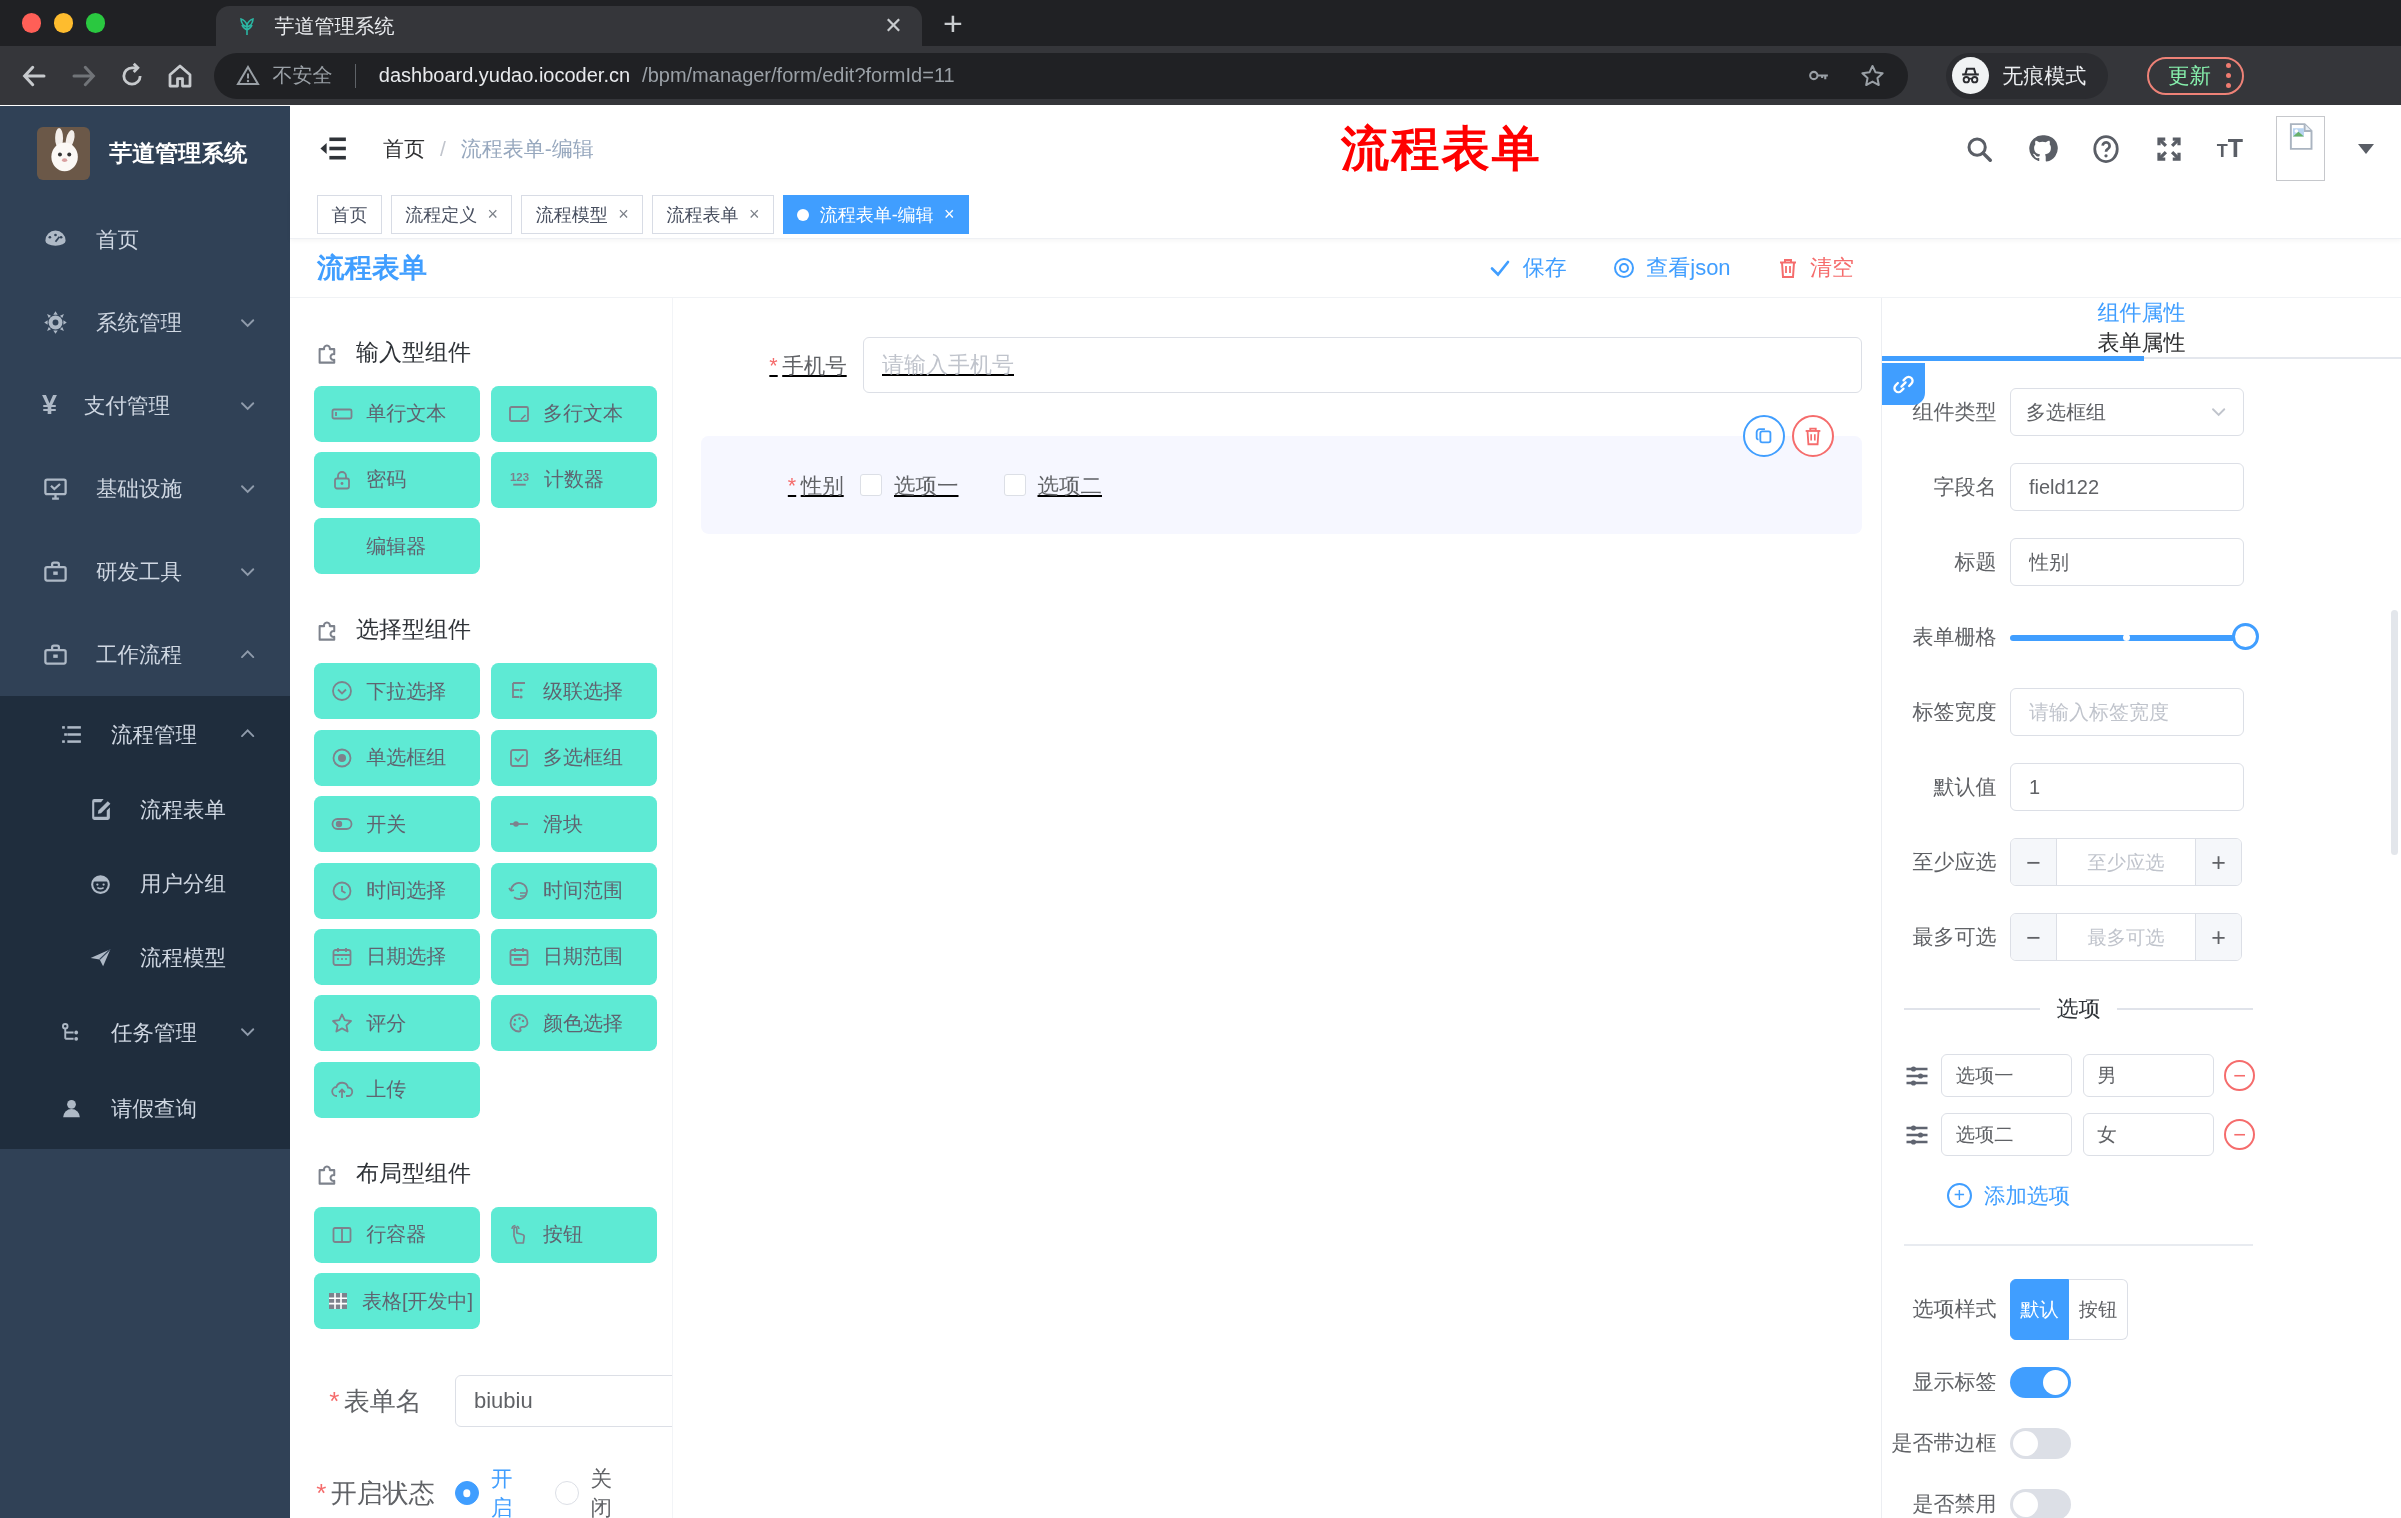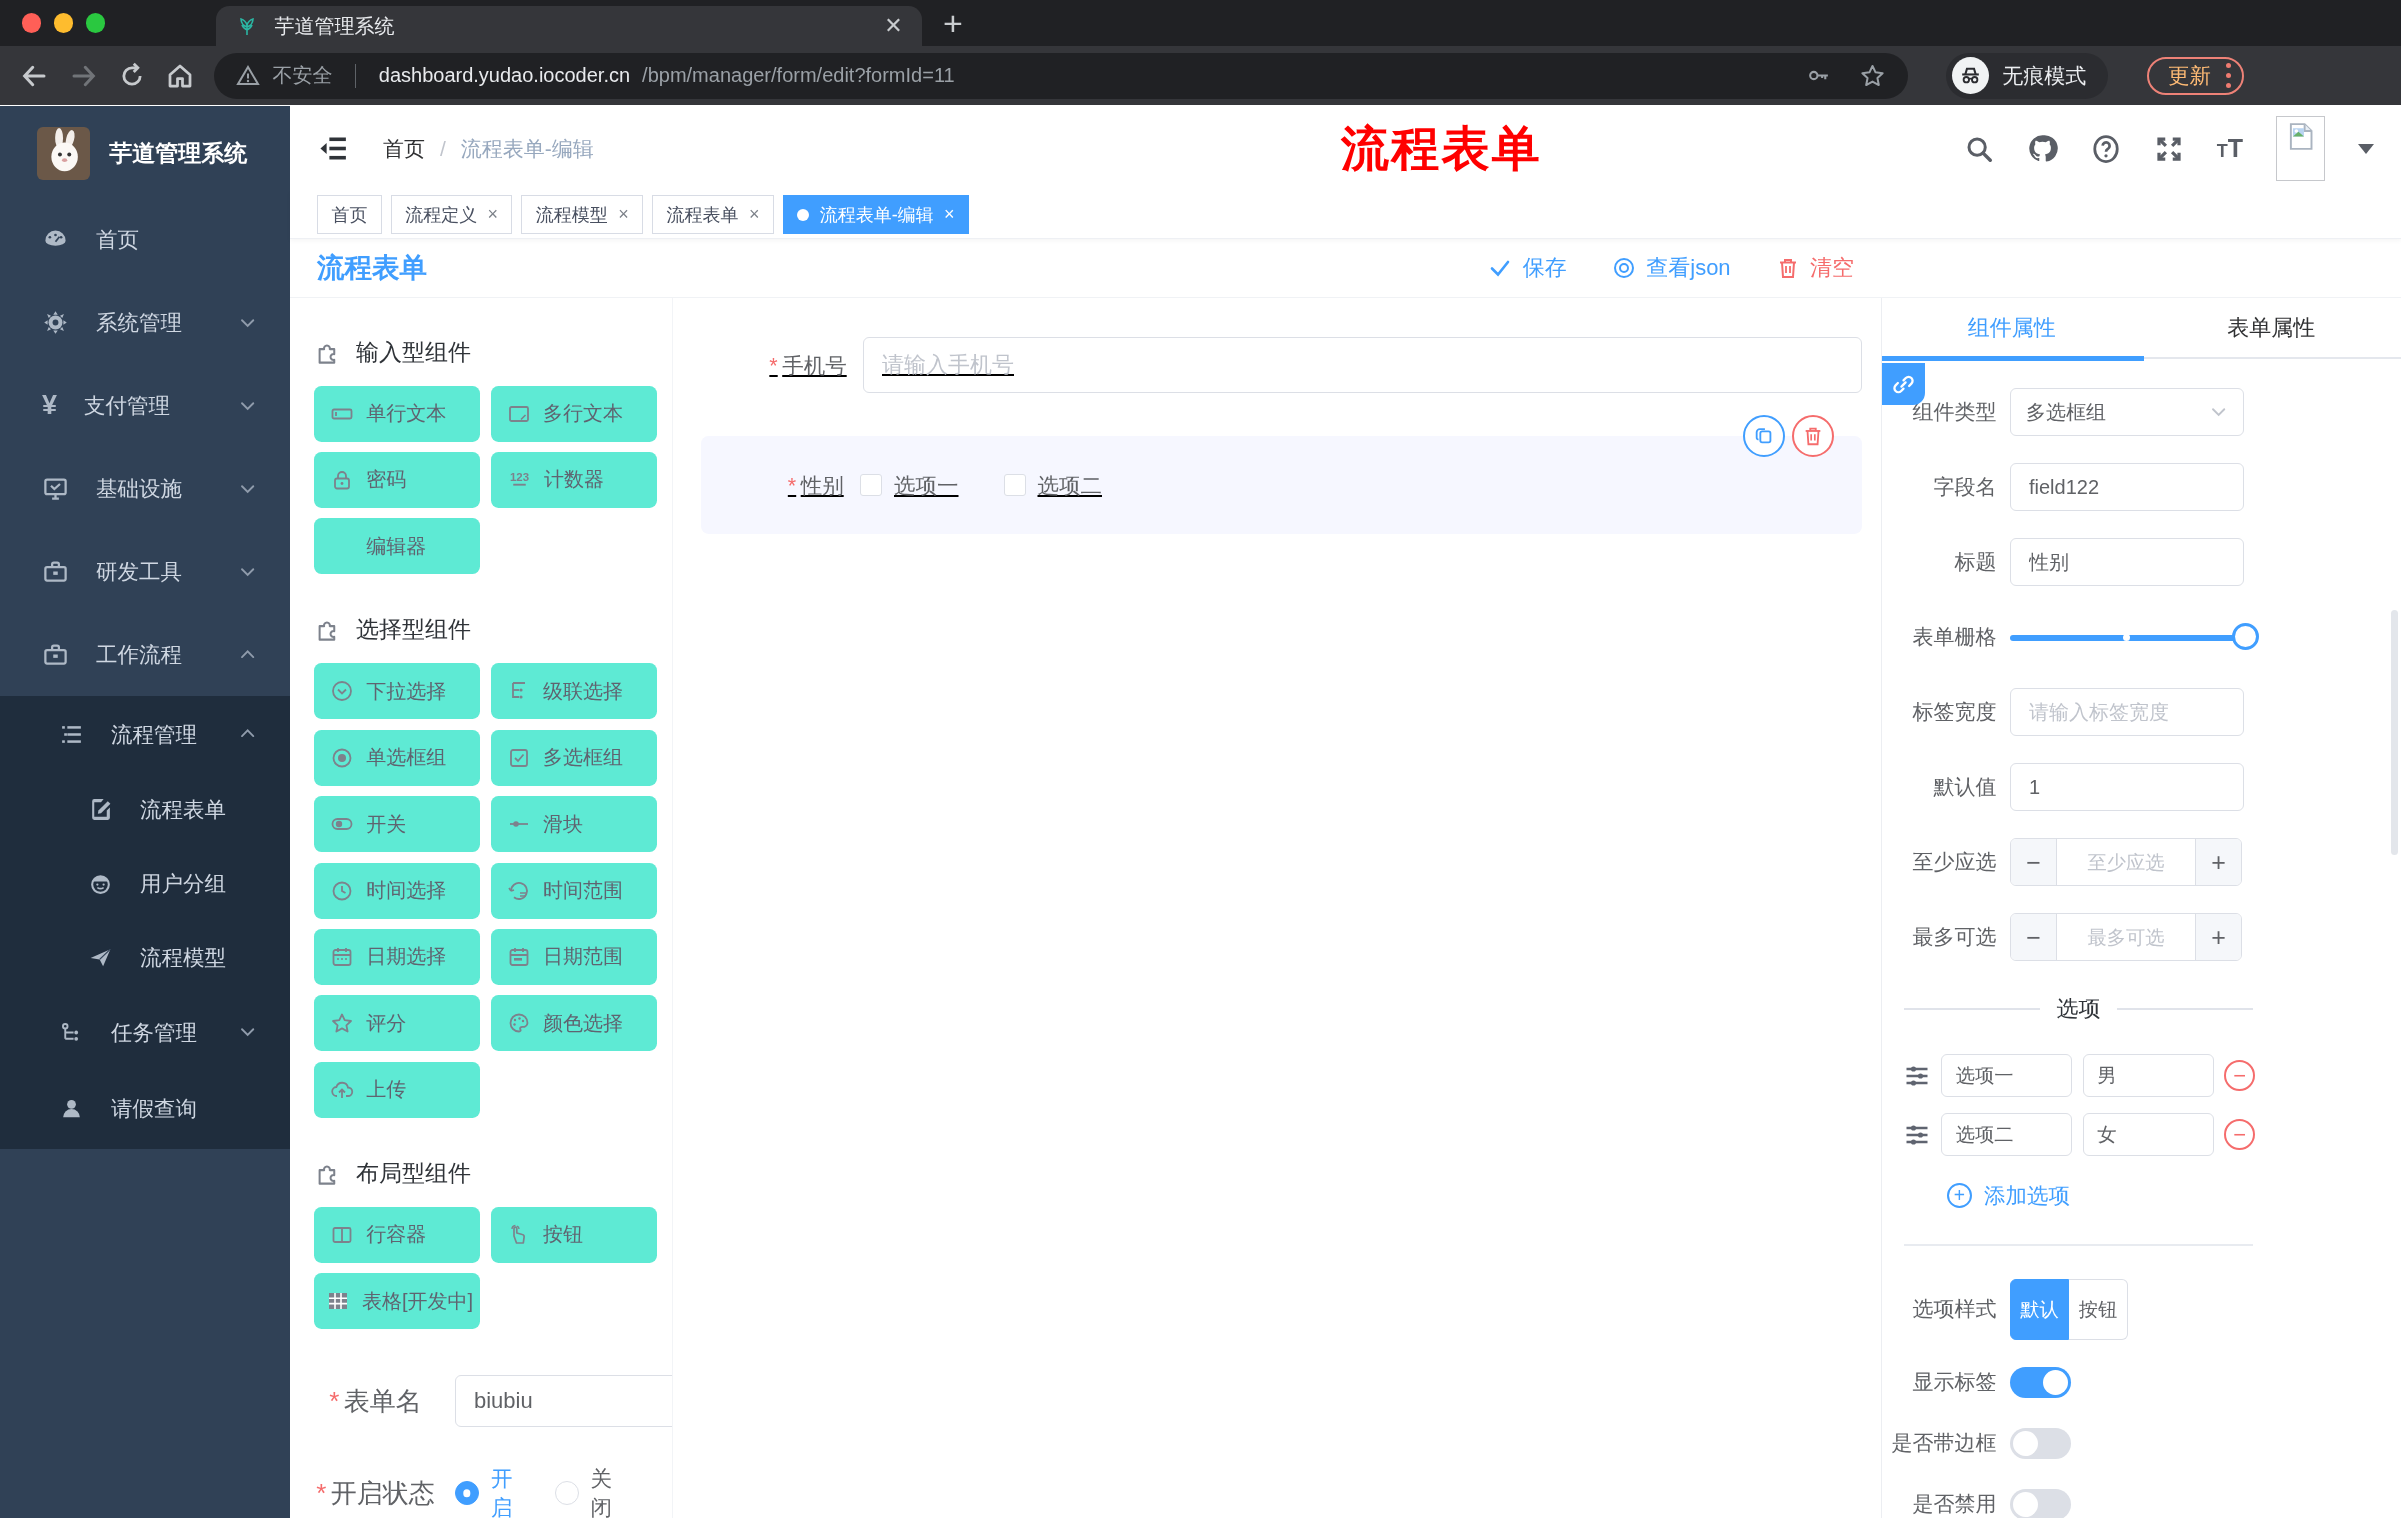--- a/index.html
+++ b/index.html
@@ -22,21 +22,21 @@
   .nav-ic.dim { color:#717478; }
   .urlbar { width:1694px; height:46px; background:#202124; border-radius:24px; display:flex; align-items:center;
             padding:0 22px; color:#9aa0a6; font-size:20px; gap:12px; }
   .url-div { width:1.5px; height:24px; background:#5f6368; margin:0 10.4px; }
   .url-domain { color:#e8eaed; }
   .urlbar .spacer { flex:1; }
   .incog { height:46px; border-radius:24px; background:#2b2c30; display:flex; align-items:center; gap:13.4px;
            padding:0 22px 0 6px; color:#eceef1; font-size:21px; margin-left:18px; }
   .incog-circle { width:37px; height:37px; border-radius:50%; background:#f1f3f4; color:#2b2c30;
                   display:flex; align-items:center; justify-content:center; }
-  .update-btn { height:38px; border:2.2px solid #ee8277; border-radius:24px; color:#fdba74; font-size:21.5px;
+  .update-btn { height:38px; border:2.2px solid #ee8277; border-radius:24px; color:#86efac; font-size:21.5px;
                 display:flex; align-items:center; gap:15px; padding:0 10.4px 0 19.3px; margin-left:19.3px; }
   .vdots { display:flex; flex-direction:column; gap:5.2px; }
   .vdots span { width:5.2px; height:5.2px; border-radius:50%; background:#f07b70; }
 
   
   .app { position:absolute; top:106px; left:0; right:0; bottom:0; display:flex; }
   .sidebar { width:290px; background:#304156; color:#bfcbd9; flex-shrink:0; }
   .logo-row { display:flex; align-items:center; gap:19.3px; padding:21px 0 18px 37px; }
   .logo-img { width:53px; height:53px; border-radius:6px; overflow:hidden; flex-shrink:0; }
   .logo-title { color:#fff; font-size:23px; font-weight:bold; }
@@ -110,21 +110,21 @@
                display:flex; align-items:center; padding-left:48px; }
   .blk-btn { position:absolute; top:-21px; width:42px; height:42px; border-radius:50%; background:#fff;
              display:flex; align-items:center; justify-content:center; }
   .blk-btn.copy { right:77px; border:2.2px solid #409eff; color:#409eff; }
   .blk-btn.del { right:28px; border:2.2px solid #f56c6c; color:#f56c6c; }
   .cb { width:22px; height:22px; border:1.5px solid #dcdfe6; border-radius:3px; background:#fff; margin-right:12px; flex-shrink:0; }
   .cb-lb { font-size:21.5px; color:#606266; margin-right:45px; }
 
   
   .panel { width:520px; flex-shrink:0; border-left:1.5px solid #eceef2; position:relative; overflow:hidden; }
-  .p-tabs { height:59px; display:flex; }
+  .p-tabs { height:59px; display:flex;flex-direction:column; }
   .p-tab { flex:1; display:flex; align-items:center; justify-content:center; font-size:22px; color:#303133; cursor:pointer; }
   .p-tab.active { color:#409eff; }
   .p-underline-bg { position:absolute; top:59px; left:0; right:0; height:2.2px; background:#e4e7ed; }
   .p-underline { position:absolute; top:58px; left:0; width:262px; height:4.5px; background:#409eff; }
   .link-tag { position:absolute; top:65px; left:0; width:43px; height:42px; background:#409eff; color:#fff;
               border-radius:0 0 12px 0; display:flex; align-items:center; justify-content:center; }
   .p-body { padding:31px 0 0 0; }
   .p-row { display:flex; align-items:center; margin-bottom:27px; }
   .p-label { width:128px; text-align:right; padding-right:13.4px; font-size:21px; color:#606266; flex-shrink:0; }
   .p-inp { width:234px; height:48px; font-size:20px; }

